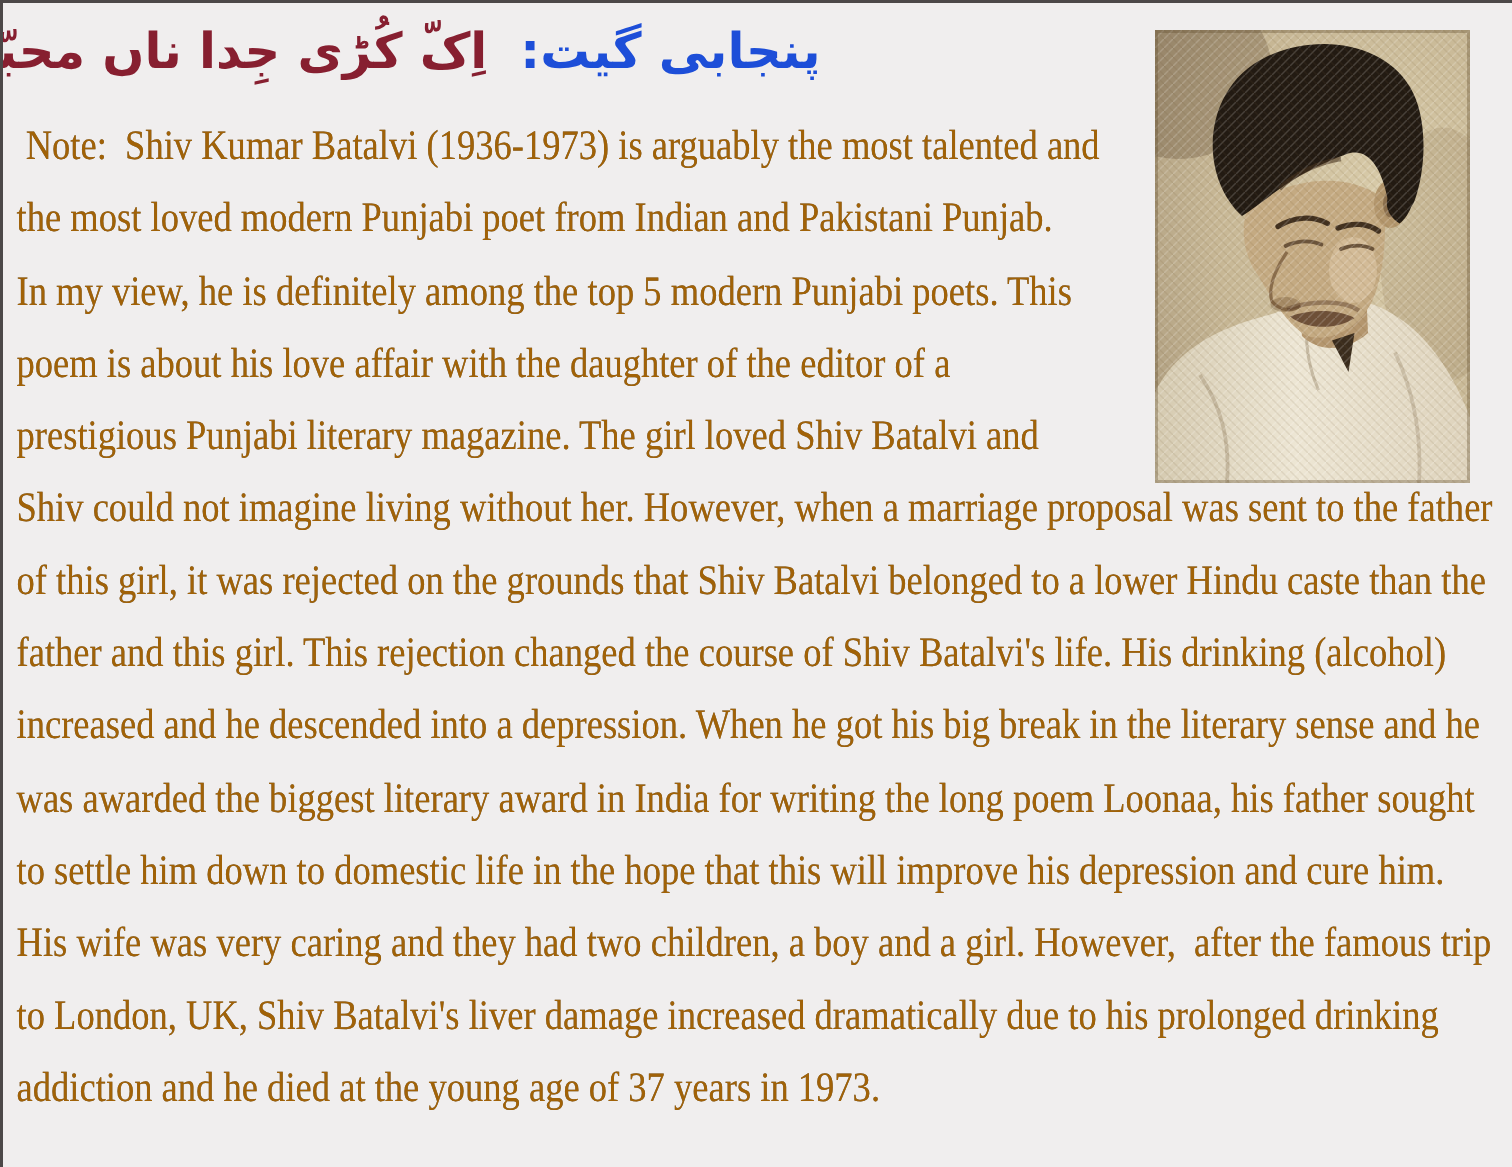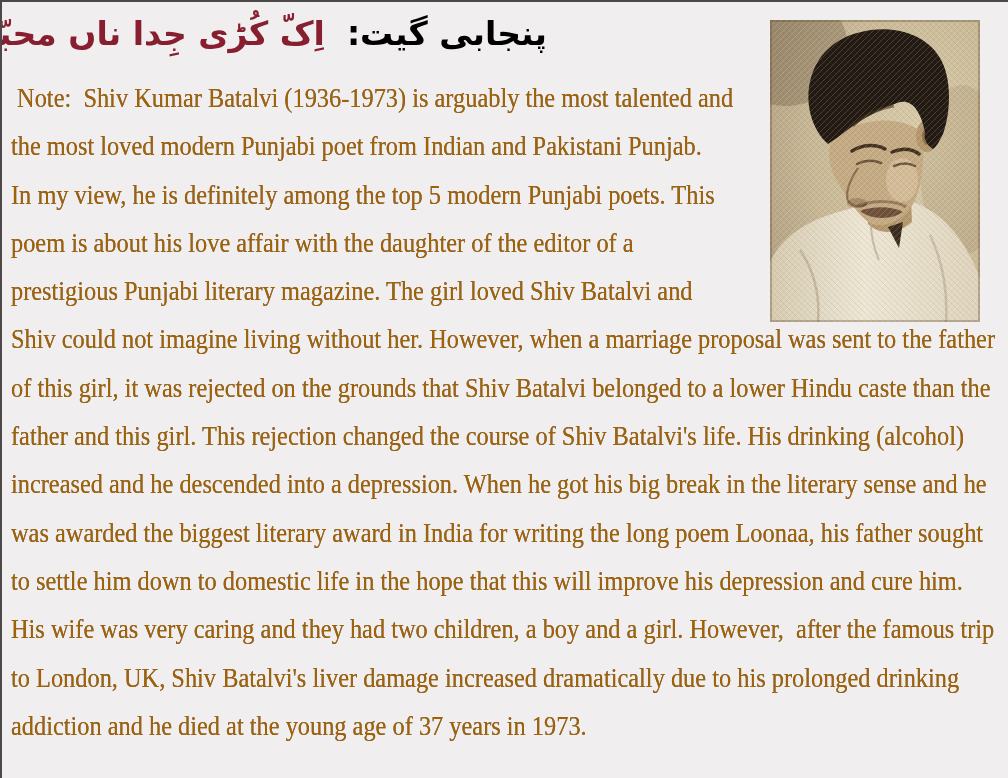--- a/index.html
+++ b/index.html
@@ -18,21 +18,21 @@
   .title {
     direction: rtl;
     width: 517px;
     margin: 4px 0 0 28px;
     font-family: "DejaVu Sans", sans-serif;
     font-size: 33px;
     font-weight: bold;
     line-height: 56px;
     white-space: nowrap;
   }
-  .title-label { color: #000000; margin-inline-end: 22px; }
+  .title-label { color: #1d4ed8; margin-inline-end: 22px; }
   .title-song  { color: #871f30; }
 
   
   .photo {
     position: absolute;
     top: 18px; right: 28px;
     width: 210px; height: 302px;
   }
 
   

